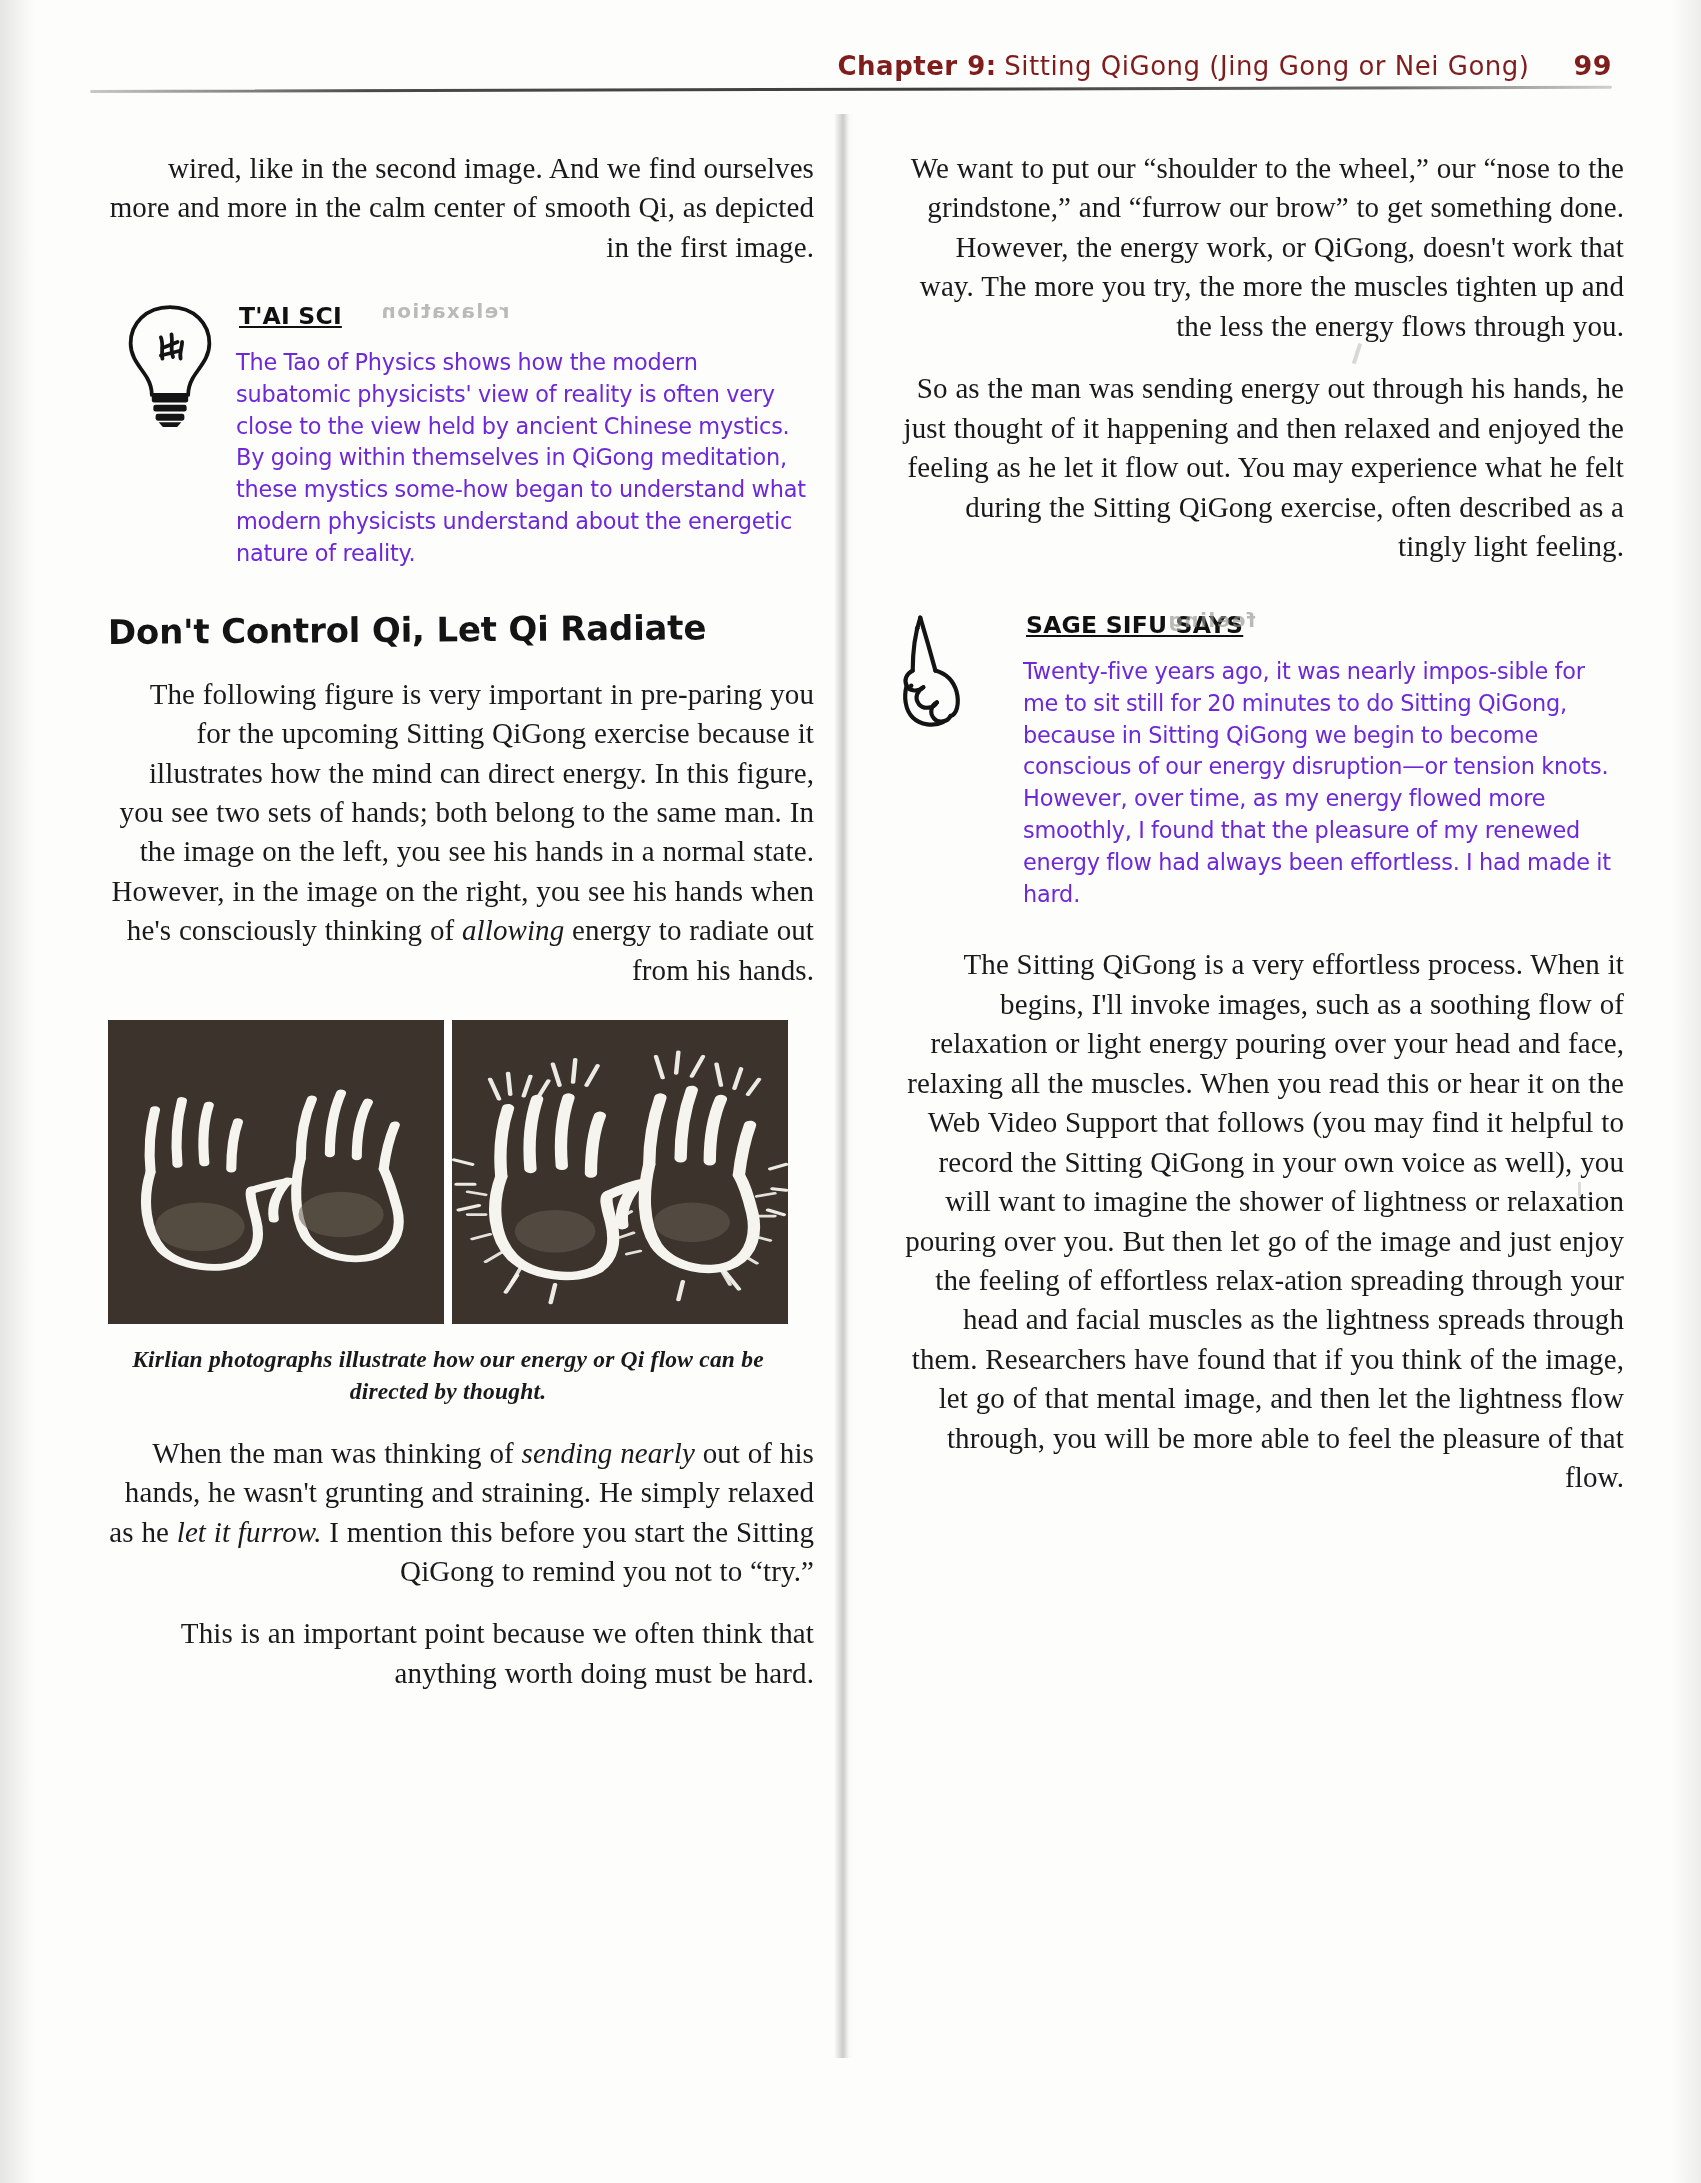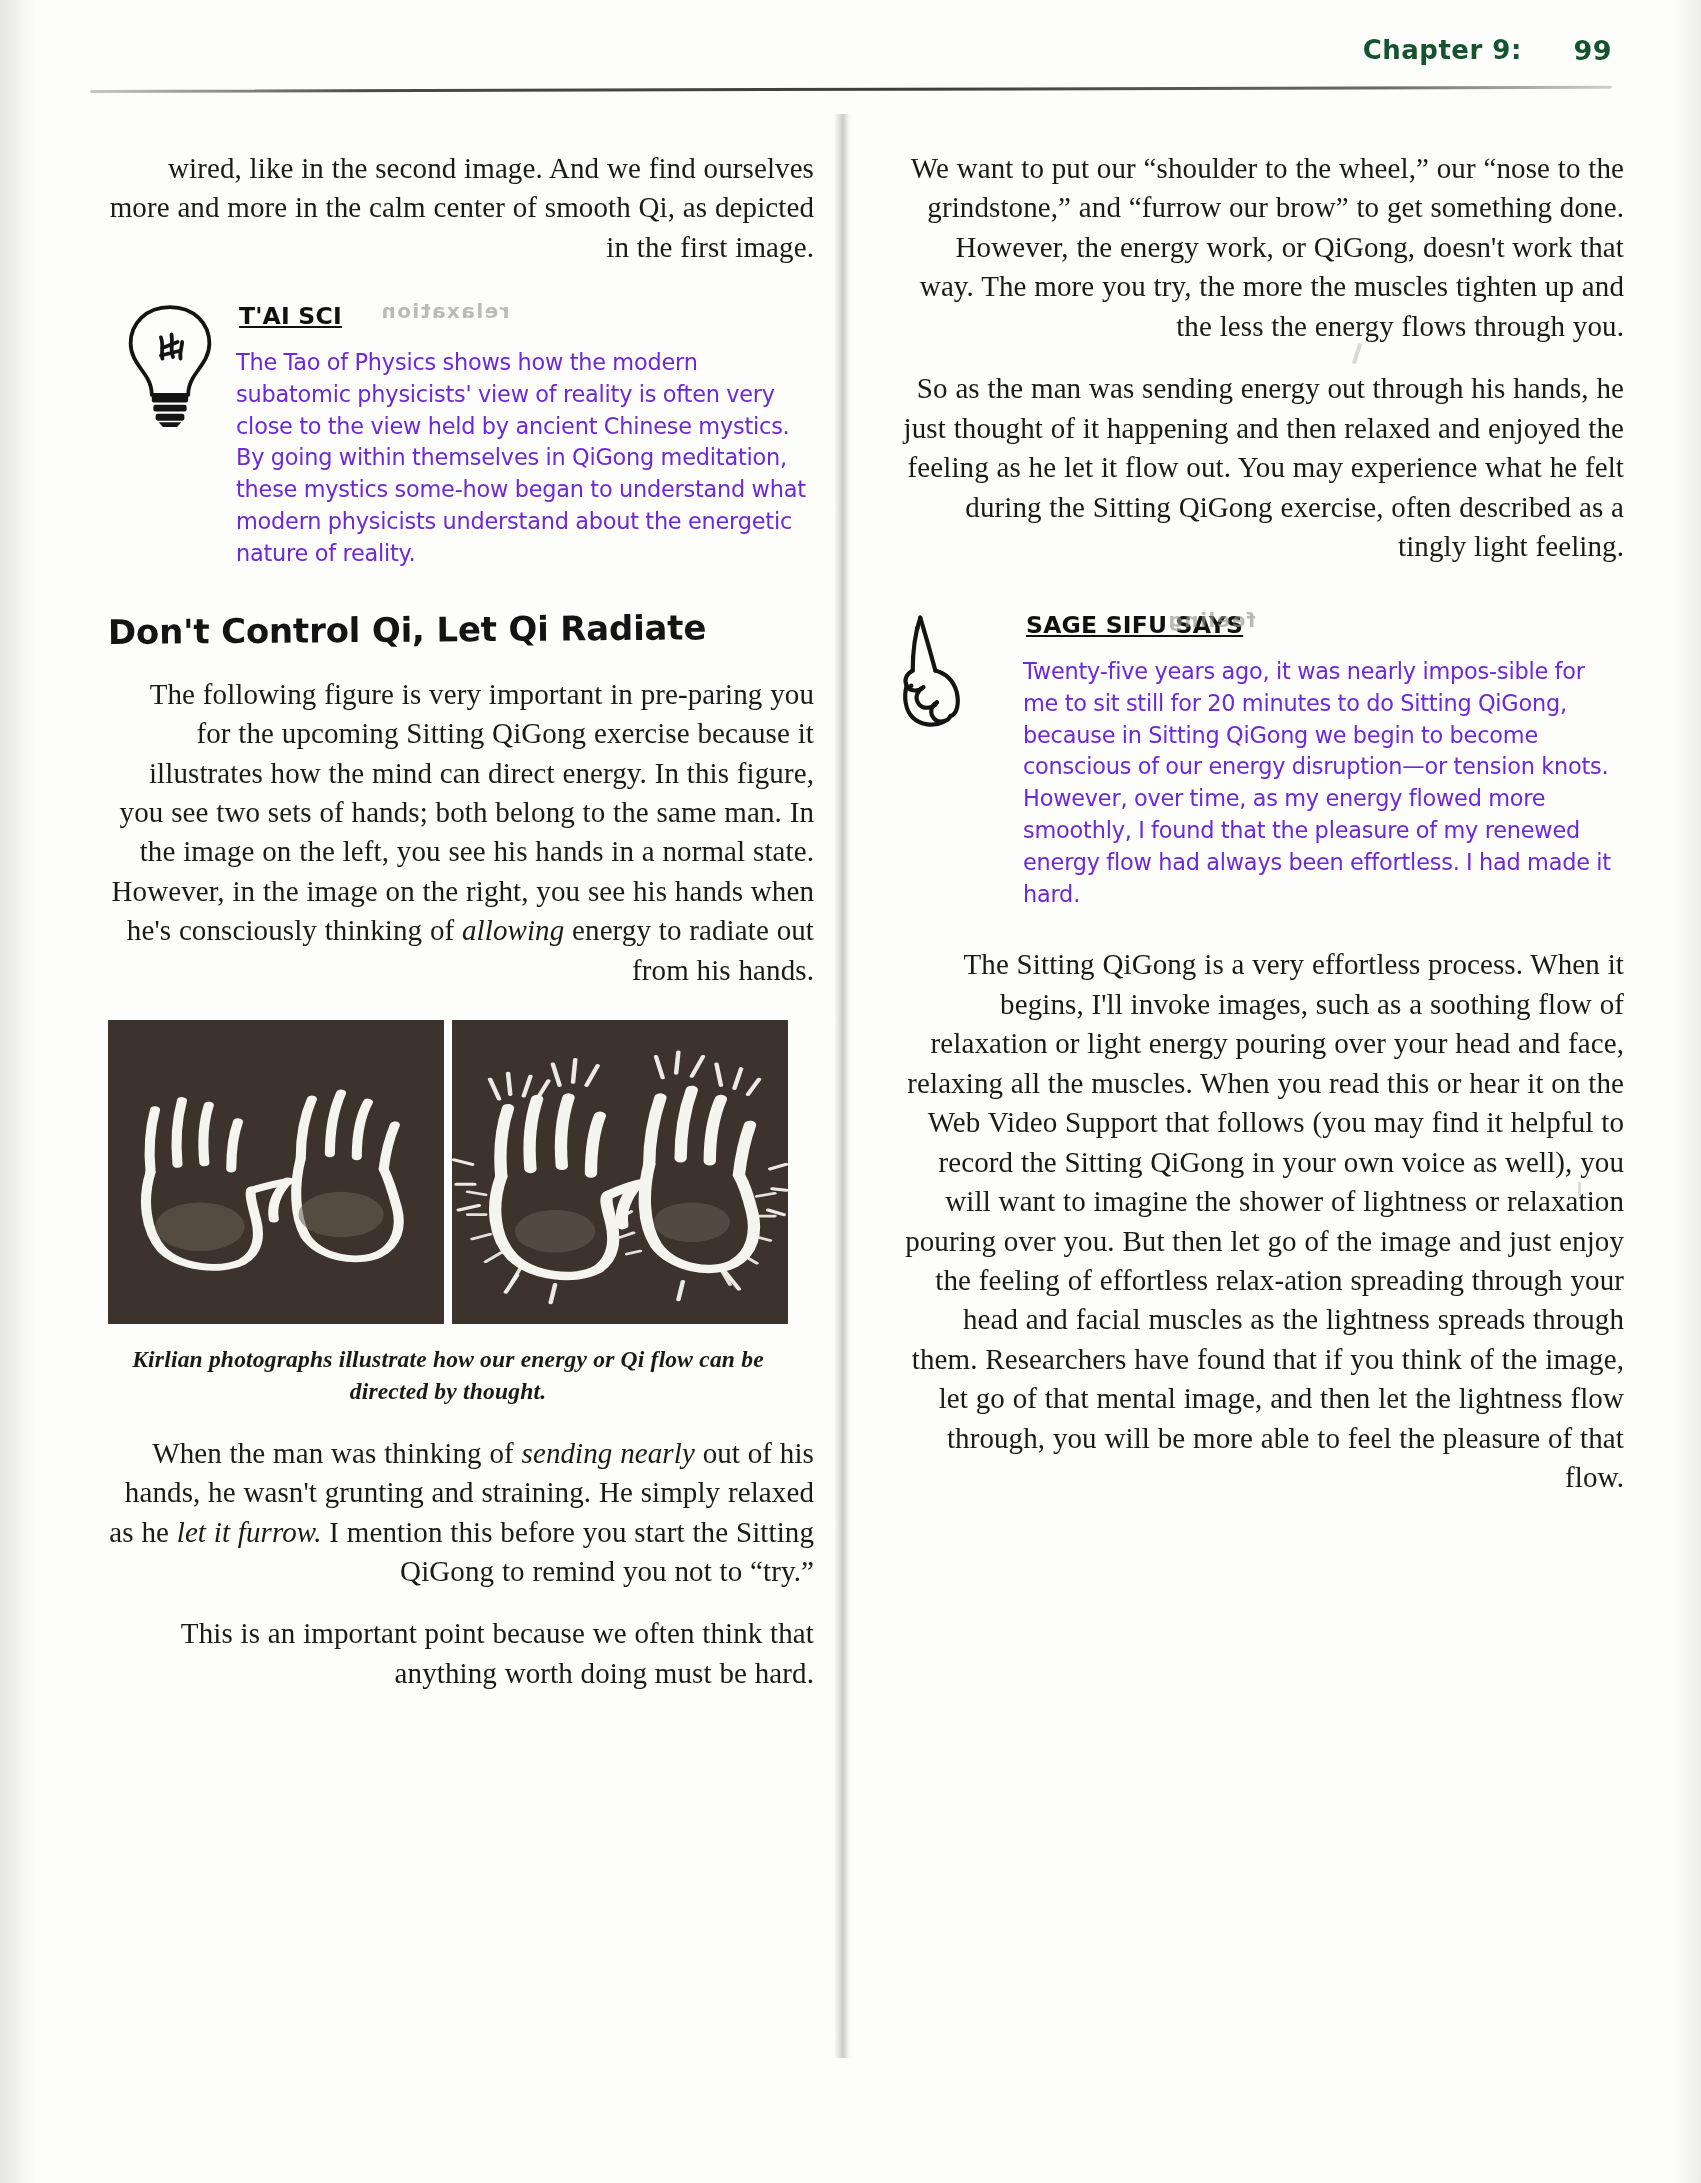--- a/index.html
+++ b/index.html
@@ -42,26 +42,26 @@
   }
 
   
   #runhead {
     position: absolute;
     left: 91px;
     right: 90px;
     top: 35px;
     height: 46px;
     display: flex;
-    align-items: flex-start;
+    align-items: flex-end;
     justify-content: flex-end;
     font-family: "DejaVu Sans", sans-serif;
     font-size: 26px;
     letter-spacing: 0.5px;
-    color: #14532d;
+    color: #7f1d1d;
     white-space: nowrap;
   }
   #runhead .chap {
     font-weight: bold;
     margin-right: 7.6px;
   }
   #runhead .folio {
     font-weight: bold;
     font-size: 27px;
     margin-left: 44px;
@@ -225,20 +225,21 @@
   
   .speck { position: absolute; background: #b9b9b4; pointer-events: none; }
 </style>
 </head>
 <body>
 
 <div id="page">
 
   <div id="runhead">
     <span class="chap">Chapter 9:</span>
+    <span class="title">Sitting QiGong (Jing Gong or Nei Gong)</span>
     <span class="folio">99</span>
   </div>
   <div id="headrule"></div>
 
   <div id="gutter"></div>
 
   <div class="speck" style="left:1355px;top:343px;width:3.8px;height:21px;transform:rotate(18deg);opacity:.55;"></div>
   <div class="speck" style="left:1578px;top:1182px;width:3px;height:13.7px;opacity:.5;"></div>
 
   <div id="cols">

